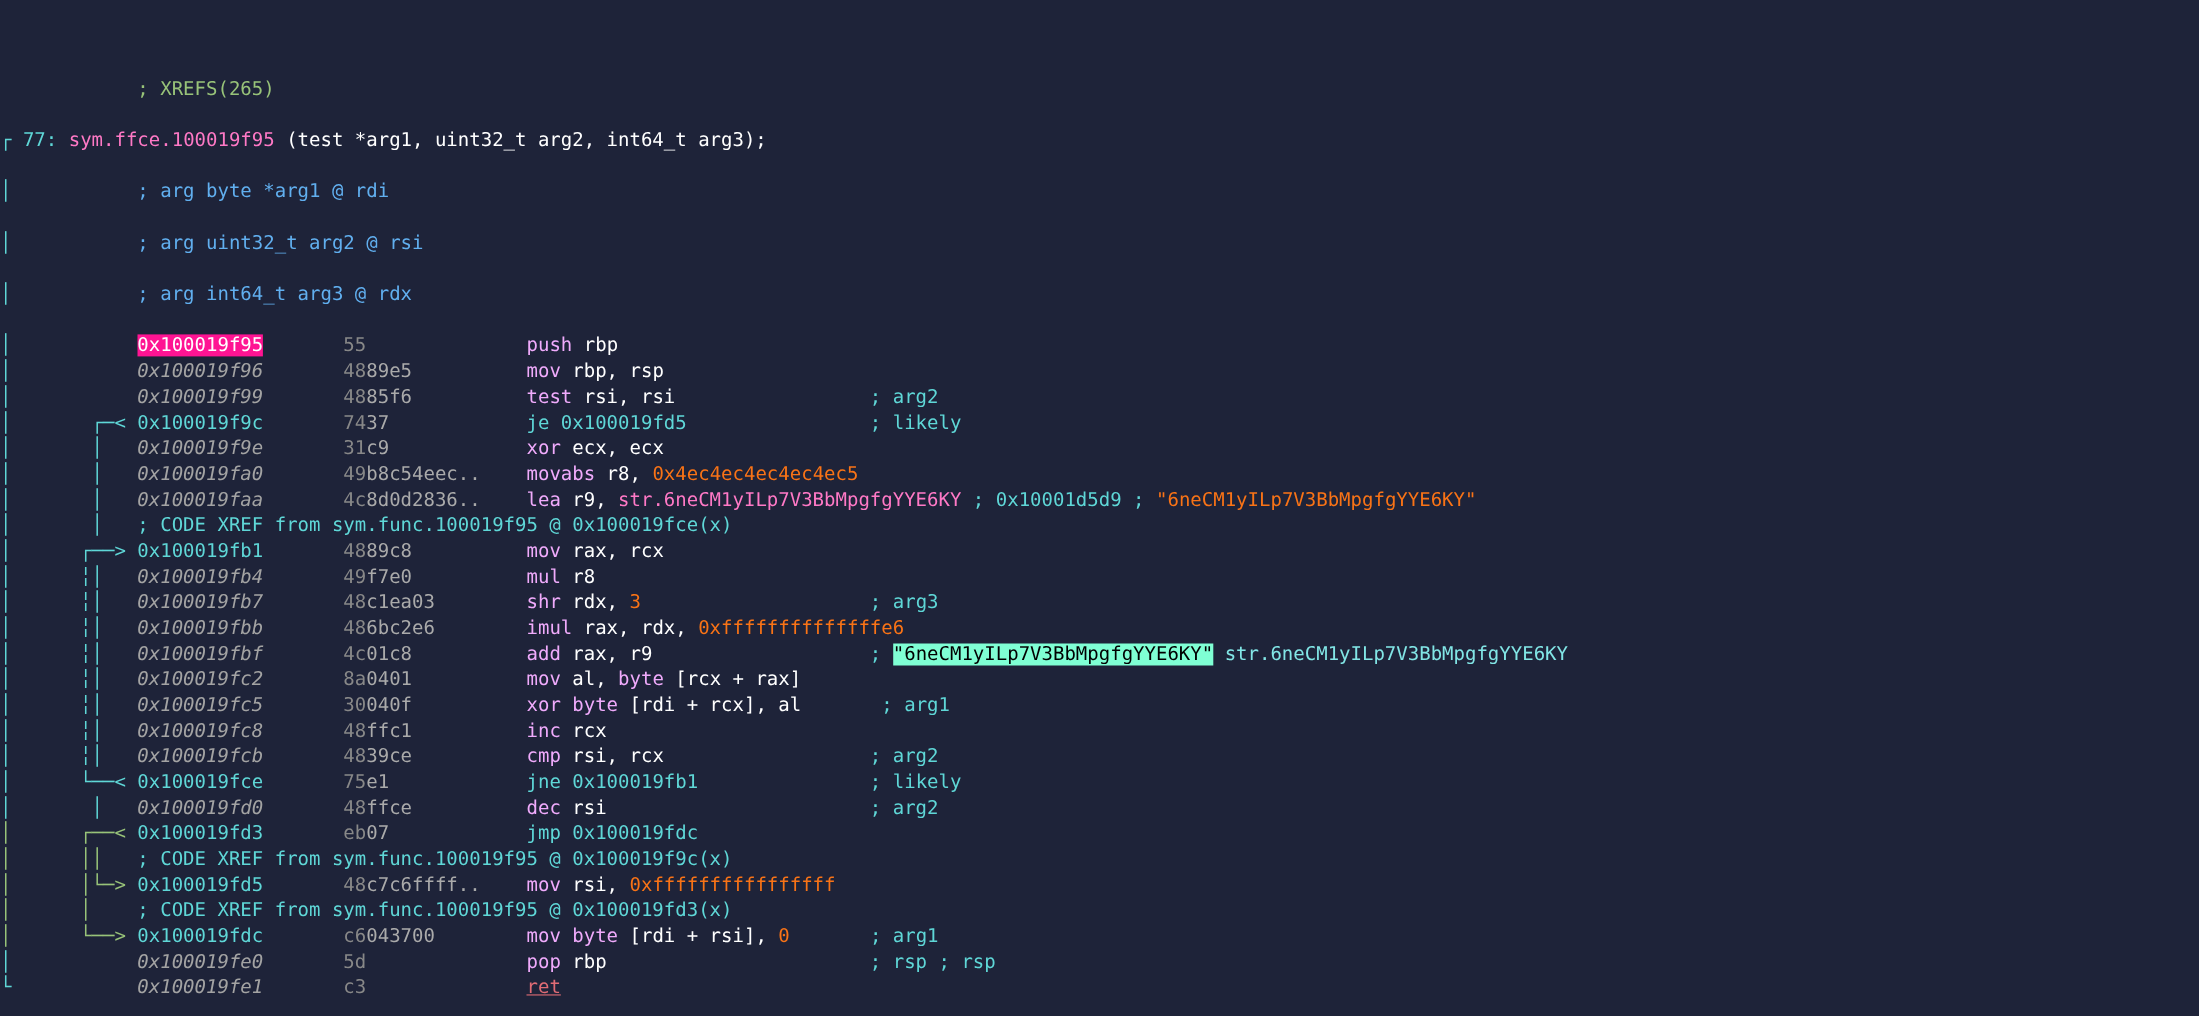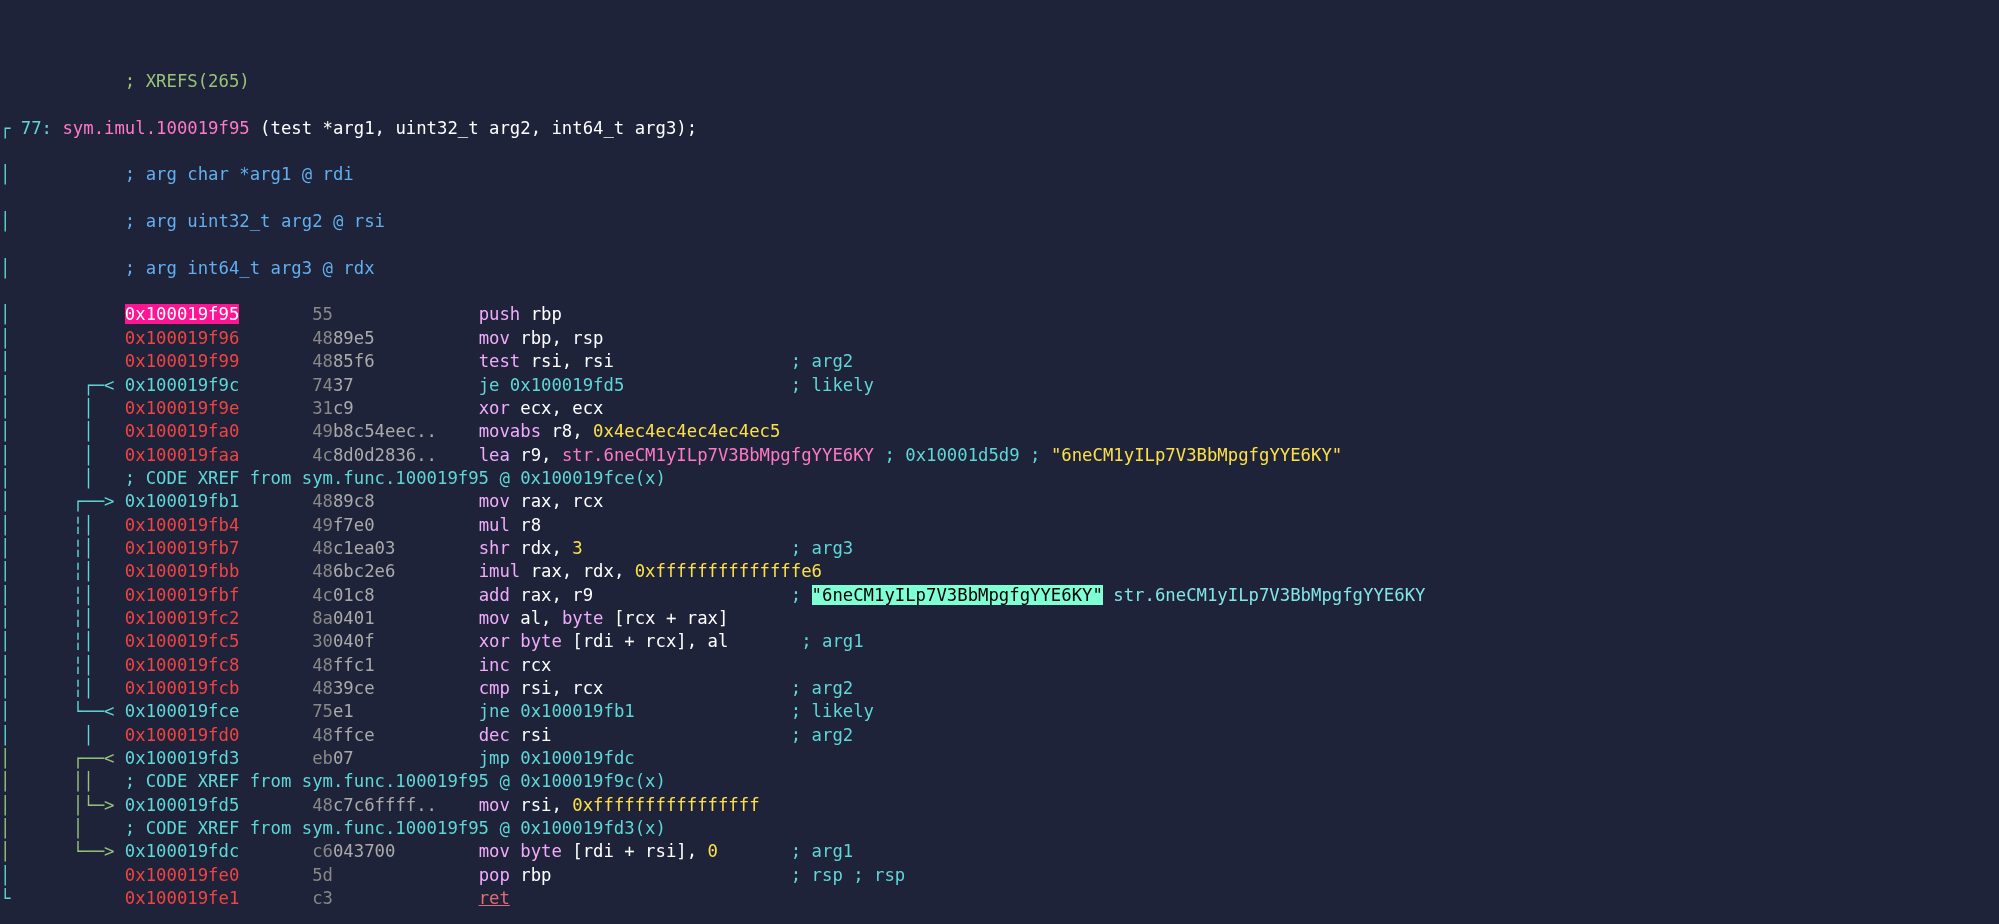--- a/index.html
+++ b/index.html
@@ -9,40 +9,40 @@
     font-family: 'Menlo', 'Monaco', 'Consolas', monospace;
     font-size: 17.3px;
     line-height: 1.35;
     padding: 0 0 8px 0;
     white-space: pre;
     overflow-x: auto;
   }
   .l { white-space: pre; }
   .teal { color: #5fd7d7; }
   .yellow { color: #f0abfc; }
-  .orange { color: #fde047; }
+  .orange { color: #f97316; }
   .pink { color: #ff79c6; }
-  .magenta { color: #ef4444; }
+  .magenta { color: #a3a3a3; font-style: italic; }
   .white { color: #ffffff; }
   .gray { color: #888; text-align: center; }
   .mgray { color: #aaa; }
   .green { color: #98c379; }
   .cyan { color: #82e6e6; }
   .lblue { color: #61afef; }
   .red { color: #e06c75; text-decoration: underline; }
   .hl-pink { background: #ff1493; color: #ffffff; }
   .hl-cyan { background: #7fffd4; color: #000; }
   .graph { color: #5fd7d7; }
   .graph-g { color: #98c379; }
 </style>
 </head>
 <body>
 
 
 <div class="l"><span class="teal">            </span><span class="green">; XREFS(265)</span></div>
-<div class="l"><span class="teal">┌ 77: </span><span class="pink">sym.imul.100019f95</span><span class="white"> (test *arg1, uint32_t arg2, int64_t arg3);</span></div>
-<div class="l"><span class="teal">│           </span><span class="lblue">; arg char *arg1 @ rdi</span></div>
+<div class="l"><span class="teal">┌ 77: </span><span class="pink">sym.ffce.100019f95</span><span class="white"> (test *arg1, uint32_t arg2, int64_t arg3);</span></div>
+<div class="l"><span class="teal">│           </span><span class="lblue">; arg byte *arg1 @ rdi</span></div>
 <div class="l"><span class="teal">│           </span><span class="lblue">; arg uint32_t arg2 @ rsi</span></div>
 <div class="l"><span class="teal">│           </span><span class="lblue">; arg int64_t arg3 @ rdx</span></div>
 <div id="disasm-rows"><div class="l"><span class="graph">│           </span><span class="hl-pink">0x100019f95</span>       <span class="gray">55</span><span class="mgray"></span>              <span class="yellow">push</span><span class="white"> rbp</span></div><div class="l"><span class="graph">│           </span><span class="magenta">0x100019f96       </span><span class="gray">48</span><span class="mgray">89e5</span>          <span class="yellow">mov</span><span class="white"> rbp, rsp</span></div><div class="l"><span class="graph">│           </span><span class="magenta">0x100019f99       </span><span class="gray">48</span><span class="mgray">85f6</span>          <span class="yellow">test</span><span class="white"> rsi, rsi</span>                 <span class="teal">; arg2</span></div><div class="l"><span class="graph">│       ┌─&lt; </span><span class="teal">0x100019f9c       </span><span class="gray">74</span><span class="mgray">37</span>            <span class="teal">je</span><span class="teal"> 0x100019fd5</span>                <span class="teal">; likely</span></div><div class="l"><span class="graph">│       │   </span><span class="magenta">0x100019f9e       </span><span class="gray">31</span><span class="mgray">c9</span>            <span class="yellow">xor</span><span class="white"> ecx, ecx</span></div><div class="l"><span class="graph">│       │   </span><span class="magenta">0x100019fa0       </span><span class="gray">49</span><span class="mgray">b8c54eec..</span>    <span class="yellow">movabs</span><span class="white"> r8, </span><span class="orange">0x4ec4ec4ec4ec4ec5</span></div><div class="l"><span class="graph">│       │   </span><span class="magenta">0x100019faa       </span><span class="gray">4c</span><span class="mgray">8d0d2836..</span>    <span class="yellow">lea</span><span class="white"> r9, </span><span class="pink">str.6neCM1yILp7V3BbMpgfgYYE6KY</span><span class="teal"> ; </span><span class="teal">0x10001d5d9</span><span class="teal"> ; </span><span class="orange">"6neCM1yILp7V3BbMpgfgYYE6KY"</span></div><div class="l"><span class="graph">│       │   </span><span class="teal">; CODE XREF from sym.func.100019f95 @ 0x100019fce(x)</span></div><div class="l"><span class="graph">│      ┌──&gt; </span><span class="teal">0x100019fb1       </span><span class="gray">48</span><span class="mgray">89c8</span>          <span class="yellow">mov</span><span class="white"> rax, rcx</span></div><div class="l"><span class="graph">│      ╎│   </span><span class="magenta">0x100019fb4       </span><span class="gray">49</span><span class="mgray">f7e0</span>          <span class="yellow">mul</span><span class="white"> r8</span></div><div class="l"><span class="graph">│      ╎│   </span><span class="magenta">0x100019fb7       </span><span class="gray">48</span><span class="mgray">c1ea03</span>        <span class="yellow">shr</span><span class="white"> rdx, </span><span class="orange">3</span>                    <span class="teal">; arg3</span></div><div class="l"><span class="graph">│      ╎│   </span><span class="magenta">0x100019fbb       </span><span class="gray">48</span><span class="mgray">6bc2e6</span>        <span class="yellow">imul</span><span class="white"> rax, rdx, </span><span class="orange">0xffffffffffffffe6</span></div><div class="l"><span class="graph">│      ╎│   </span><span class="magenta">0x100019fbf       </span><span class="gray">4c</span><span class="mgray">01c8</span>          <span class="yellow">add</span><span class="white"> rax, r9</span>                   <span class="teal">; </span><span class="hl-cyan">"6neCM1yILp7V3BbMpgfgYYE6KY"</span><span class="cyan"> str.6neCM1yILp7V3BbMpgfgYYE6KY</span></div><div class="l"><span class="graph">│      ╎│   </span><span class="magenta">0x100019fc2       </span><span class="gray">8a</span><span class="mgray">0401</span>          <span class="yellow">mov</span><span class="white"> al, </span><span class="yellow">byte</span><span class="white"> [rcx + rax]</span></div><div class="l"><span class="graph">│      ╎│   </span><span class="magenta">0x100019fc5       </span><span class="gray">30</span><span class="mgray">040f</span>          <span class="yellow">xor</span><span class="white"> </span><span class="yellow">byte</span><span class="white"> [rdi + rcx], al</span>      <span class="teal"> ; arg1</span></div><div class="l"><span class="graph">│      ╎│   </span><span class="magenta">0x100019fc8       </span><span class="gray">48</span><span class="mgray">ffc1</span>          <span class="yellow">inc</span><span class="white"> rcx</span></div><div class="l"><span class="graph">│      ╎│   </span><span class="magenta">0x100019fcb       </span><span class="gray">48</span><span class="mgray">39ce</span>          <span class="yellow">cmp</span><span class="white"> rsi, rcx</span>                  <span class="teal">; arg2</span></div><div class="l"><span class="graph">│      └──&lt; </span><span class="teal">0x100019fce       </span><span class="gray">75</span><span class="mgray">e1</span>            <span class="teal">jne</span><span class="teal"> 0x100019fb1</span>               <span class="teal">; likely</span></div><div class="l"><span class="graph">│       │   </span><span class="magenta">0x100019fd0       </span><span class="gray">48</span><span class="mgray">ffce</span>          <span class="yellow">dec</span><span class="white"> rsi</span>                       <span class="teal">; arg2</span></div><div class="l"><span class="graph-g">│      ┌──&lt; </span><span class="teal">0x100019fd3       </span><span class="gray">eb</span><span class="mgray">07</span>            <span class="teal">jmp</span><span class="teal"> 0x100019fdc</span></div><div class="l"><span class="graph-g">│      ││   </span><span class="teal">; CODE XREF from sym.func.100019f95 @ 0x100019f9c(x)</span></div><div class="l"><span class="graph-g">│      │└─&gt; </span><span class="teal">0x100019fd5       </span><span class="gray">48</span><span class="mgray">c7c6ffff..</span>    <span class="yellow">mov</span><span class="white"> rsi, </span><span class="orange">0xffffffffffffffff</span></div><div class="l"><span class="graph-g">│      │    </span><span class="teal">; CODE XREF from sym.func.100019f95 @ 0x100019fd3(x)</span></div><div class="l"><span class="graph-g">│      └──&gt; </span><span class="teal">0x100019fdc       </span><span class="gray">c6</span><span class="mgray">043700</span>        <span class="yellow">mov</span><span class="white"> </span><span class="yellow">byte</span><span class="white"> [rdi + rsi], </span><span class="orange">0</span>       <span class="teal">; arg1</span></div><div class="l"><span class="graph">│           </span><span class="magenta">0x100019fe0       </span><span class="gray">5d</span><span class="mgray"></span>              <span class="yellow">pop</span><span class="white"> rbp</span>                       <span class="teal">; rsp ; rsp</span></div><div class="l"><span class="graph">└           </span><span class="magenta">0x100019fe1       </span><span class="gray">c3</span><span class="mgray"></span>              <span class="red">ret</span></div></div>
 
 
 
 
 </body></html>

